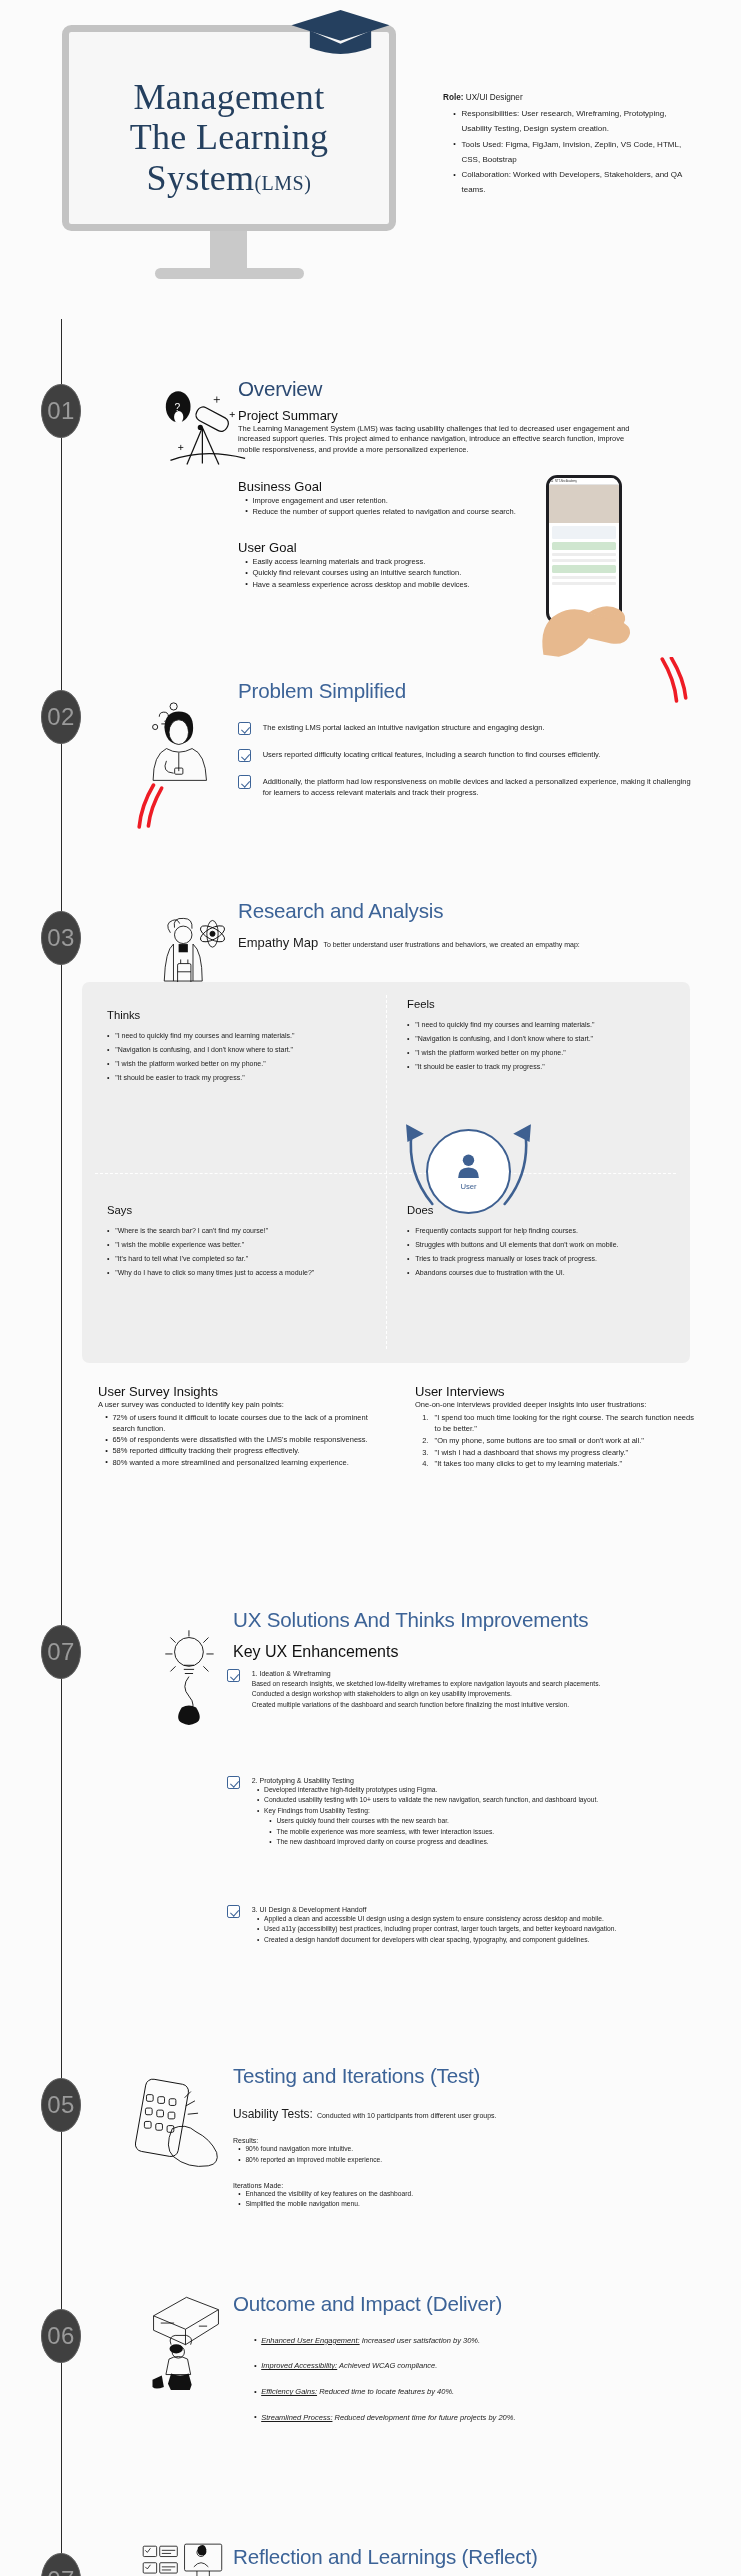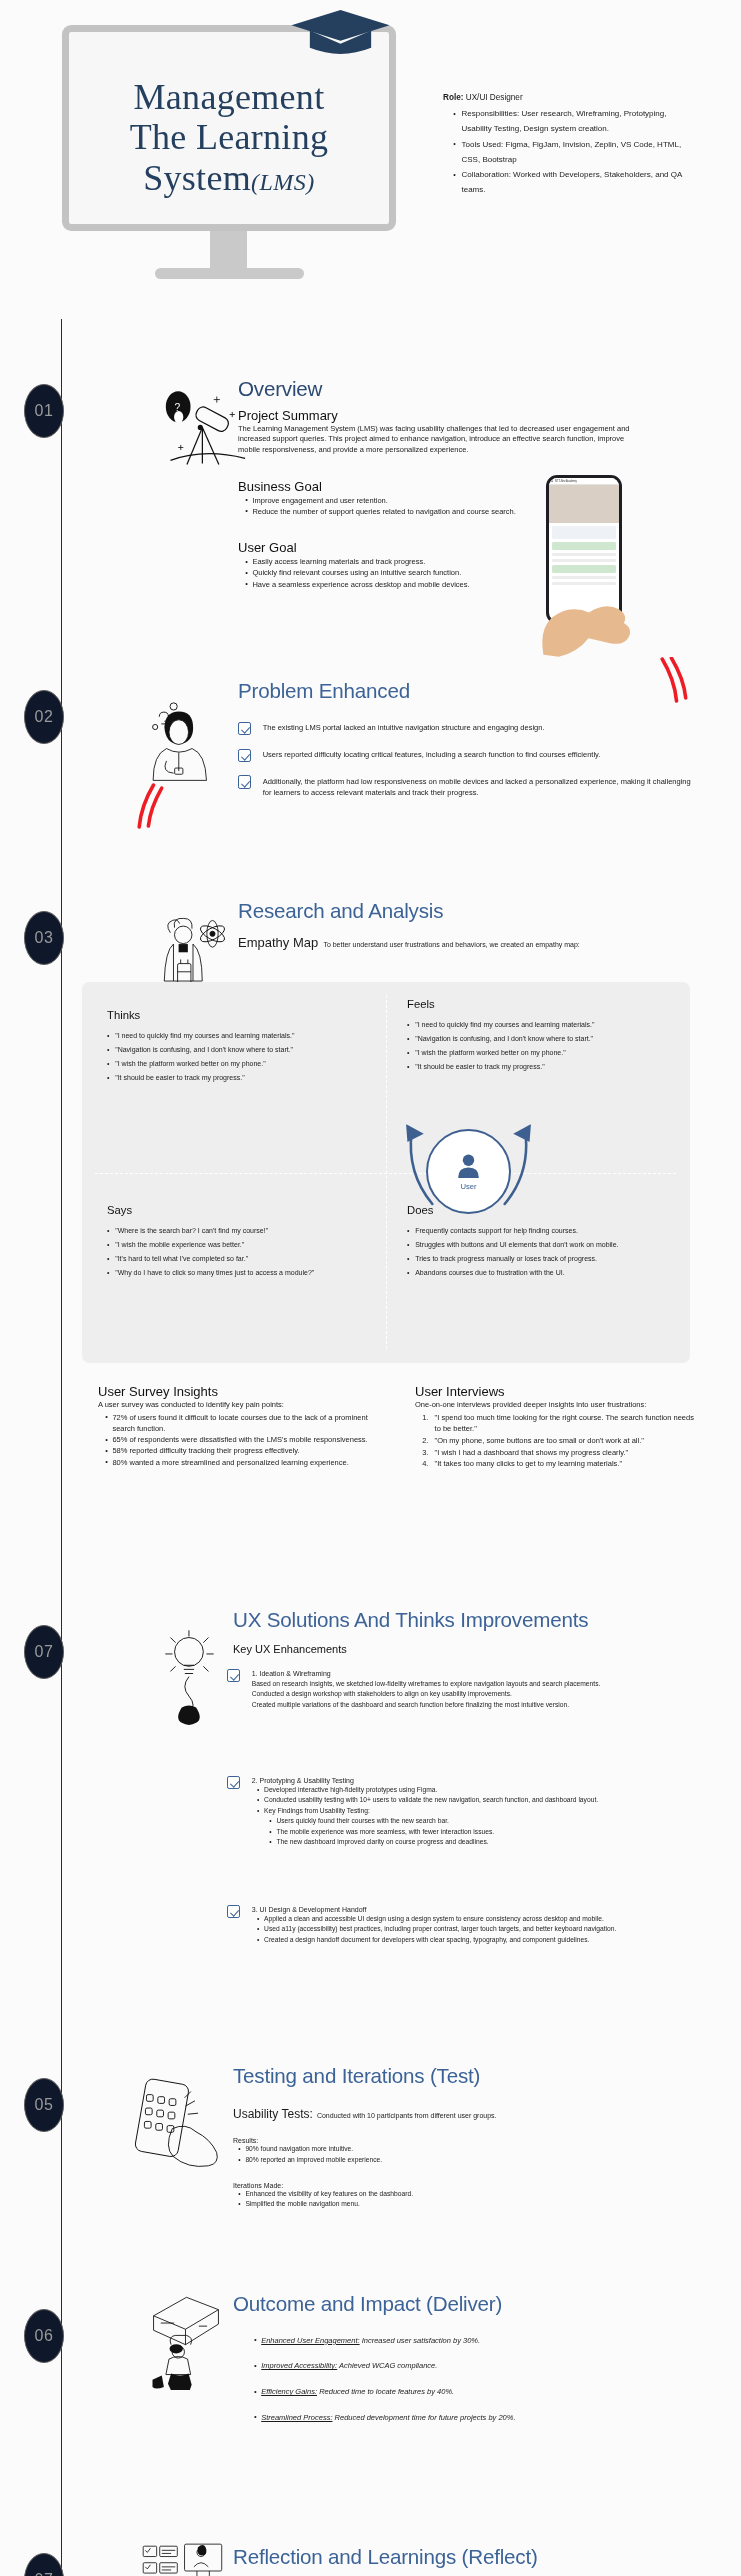--- a/index.html
+++ b/index.html
@@ -32,21 +32,21 @@
   }
   .hero-title {
     position: absolute; left: 77px; top: 77px; width: 304px;
     text-align: center;
     font-family: "Liberation Serif", serif;
     color: #25405f;
     font-size: 36px;
     line-height: 1.12;
     letter-spacing: 0.3px;
   }
-  .hero-title .lms { font-size: 24px; letter-spacing: 0.5px; font-style: italic; }
+  .hero-title .lms { font-size: 20px; letter-spacing: 0.5px; }
   .role-block {
     position: absolute; left: 443px; top: 90px; width: 242px;
     font-size: 8px; line-height: 1.85; color: #1d1d1d;
   }
   .role-block .role-line { font-size: 8.2px; margin-bottom: 2.1px; }
   .role-block b { font-weight: bold; }
   .role-block ul { list-style: none; margin-left: 10.3px; }
   .role-block li { position: relative; padding-left: 8.2px; margin-bottom: 1px; }
   .role-block li:before {
     content: "\2022"; position: absolute; left: 0; top: -0.5px; font-size: 7.2px;
@@ -54,27 +54,27 @@
 
   
   .timeline-rail {
     position: absolute; left: 61px; top: 319px;
     width: 0.8px; height: 2514px; background: #2b2b2b;
   }
   .step {
     position: absolute; left: 0; width: 742px;
   }
   .badge {
-    position: absolute; left: 24px;
+    position: absolute; left: 41px;
     width: 40px; height: 54px;
     border: 0.8px solid #5d5d5d;
     border-radius: 50%;
-    background: #0f172a;
+    background: #404040;
     display: flex; align-items: center; justify-content: center;
-    font-size: 16px; color: #9a9a9a; font-weight: 300;
+    font-size: 24px; color: #9a9a9a; font-weight: 300;
     letter-spacing: 0.5px;
   }
   .sec-title {
     font-family: "Liberation Sans", sans-serif;
     color: #3c6397;
     font-weight: normal;
     letter-spacing: -0.2px;
   }
   .h-overview { font-size: 20.6px; color: #2c4a72; }
   .h-blue { font-size: 20.6px; color: #3c6397; }
@@ -266,21 +266,21 @@
     <ellipse cx="58" cy="72" rx="19" ry="24" fill="#fbfbfb" stroke="#111" stroke-width="1.6"></ellipse>
     <g stroke="#111" stroke-width="1.7" fill="none">
       <path d="M34,104 Q58,118 84,104 Q110,114 112,166 L8,166 Q8,116 34,104 Z"></path>
       <path d="M58,112 L58,148"></path>
       <rect x="50" y="142" width="16" height="12" rx="2"></rect>
       <path d="M34,128 Q24,150 48,152"></path>
     </g>
   </svg>
 
   <div style="position:absolute; left:238px; top:14.4px; width:453px;">
-    <h2 class="sec-title h-blue">Problem Enhanced</h2>
+    <h2 class="sec-title h-blue">Problem Simplified</h2>
     <div style="margin-top:18.5px;">
       <div class="cb-row">
         <div class="cbx"></div>
         <div class="body-t" style="padding-top:1.5px;">The existing LMS portal lacked an intuitive navigation structure and engaging design.</div>
       </div>
       <div class="cb-row">
         <div class="cbx"></div>
         <div class="body-t" style="padding-top:1.5px;">Users reported difficulty locating critical features, including a search function to find courses efficiently.</div>
       </div>
       <div class="cb-row">
@@ -421,21 +421,21 @@
       <circle cx="66" cy="58" r="28"></circle>
       <path d="M56,84 h20 M56,92 h20 M58,100 h16"></path>
       <path d="M66,106 q-16,20 0,38 q16,18 0,34"></path>
       <path d="M30,30 l10,10 M104,30 l-10,10 M20,62 h14 M100,62 h14 M30,96 l10,-10 M104,96 l-10,-10 M66,16 v12"></path>
     </g>
     <path d="M52,166 q14,-8 28,0 q14,22 0,30 q-14,8 -28,0 q-14,-8 0,-30 Z" fill="#111"></path>
   </svg>
 
   <div style="position:absolute; left:233px; top:11.3px; width:464px;">
     <h2 class="sec-title h-blue">UX Solutions And Thinks Improvements</h2>
-    <h3 class="sub-h" style="margin-top:10.3px; font-size:11px;">Key UX Enhancements</h3>
+    <h3 class="sub-h" style="margin-top:10.3px; font-size:16px;">Key UX Enhancements</h3>
   </div>
 
   <div style="position:absolute; left:227px; top:72px; width:464px;">
     <div class="cb-row">
       <div class="cbx"></div>
       <div style="padding-top:1px;">
         <div style="font-size:7px;">1. Ideation &amp; Wireframing</div>
         <div style="font-size:6.7px; line-height:1.62; margin-top:1.5px;">Based on research insights, we sketched low-fidelity wireframes to explore navigation layouts and search placements.</div>
         <div style="font-size:6.7px; line-height:1.62;">Conducted a design workshop with stakeholders to align on key usability improvements.</div>
         <div style="font-size:6.7px; line-height:1.62;">Created multiple variations of the dashboard and search function before finalizing the most intuitive version.</div>

